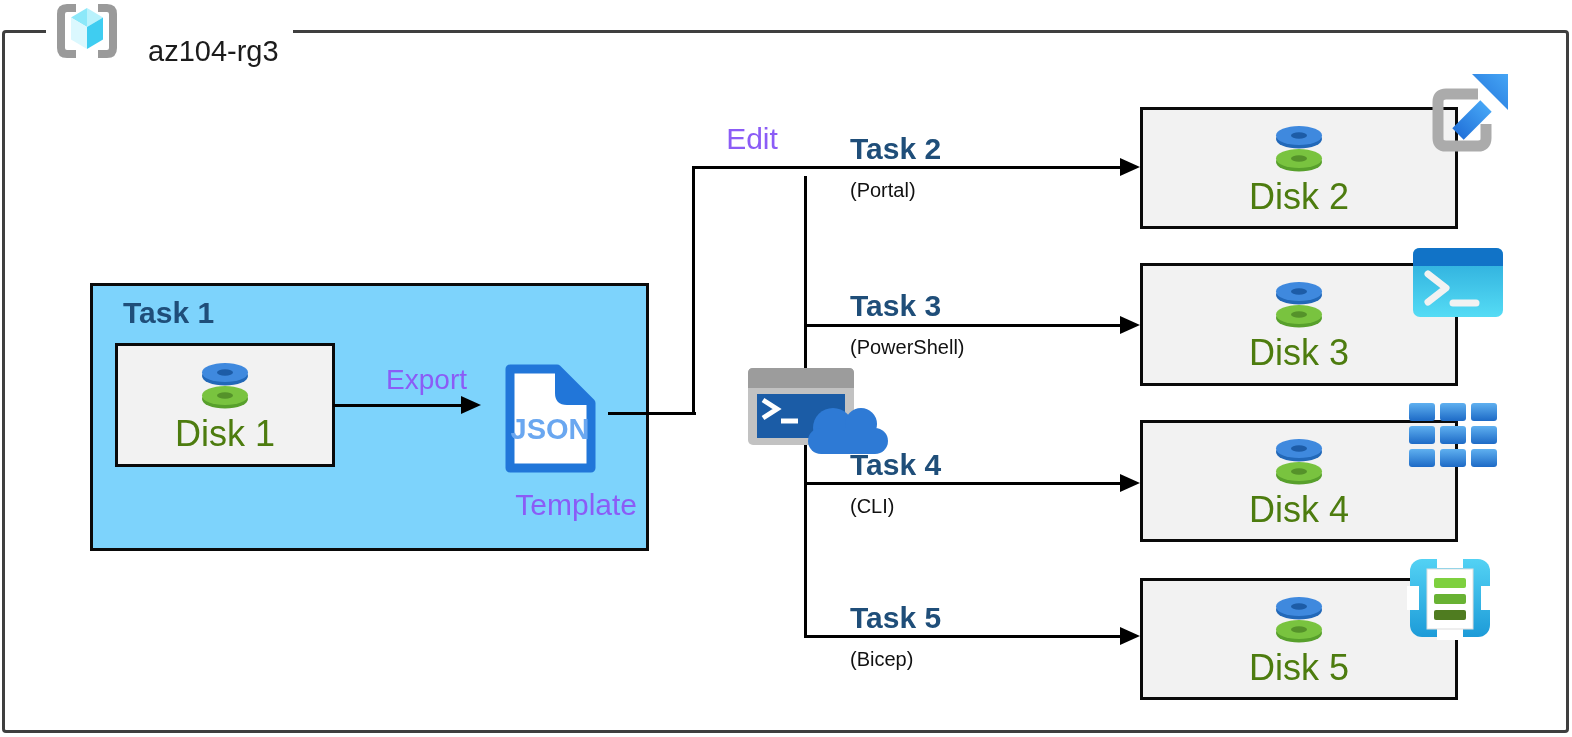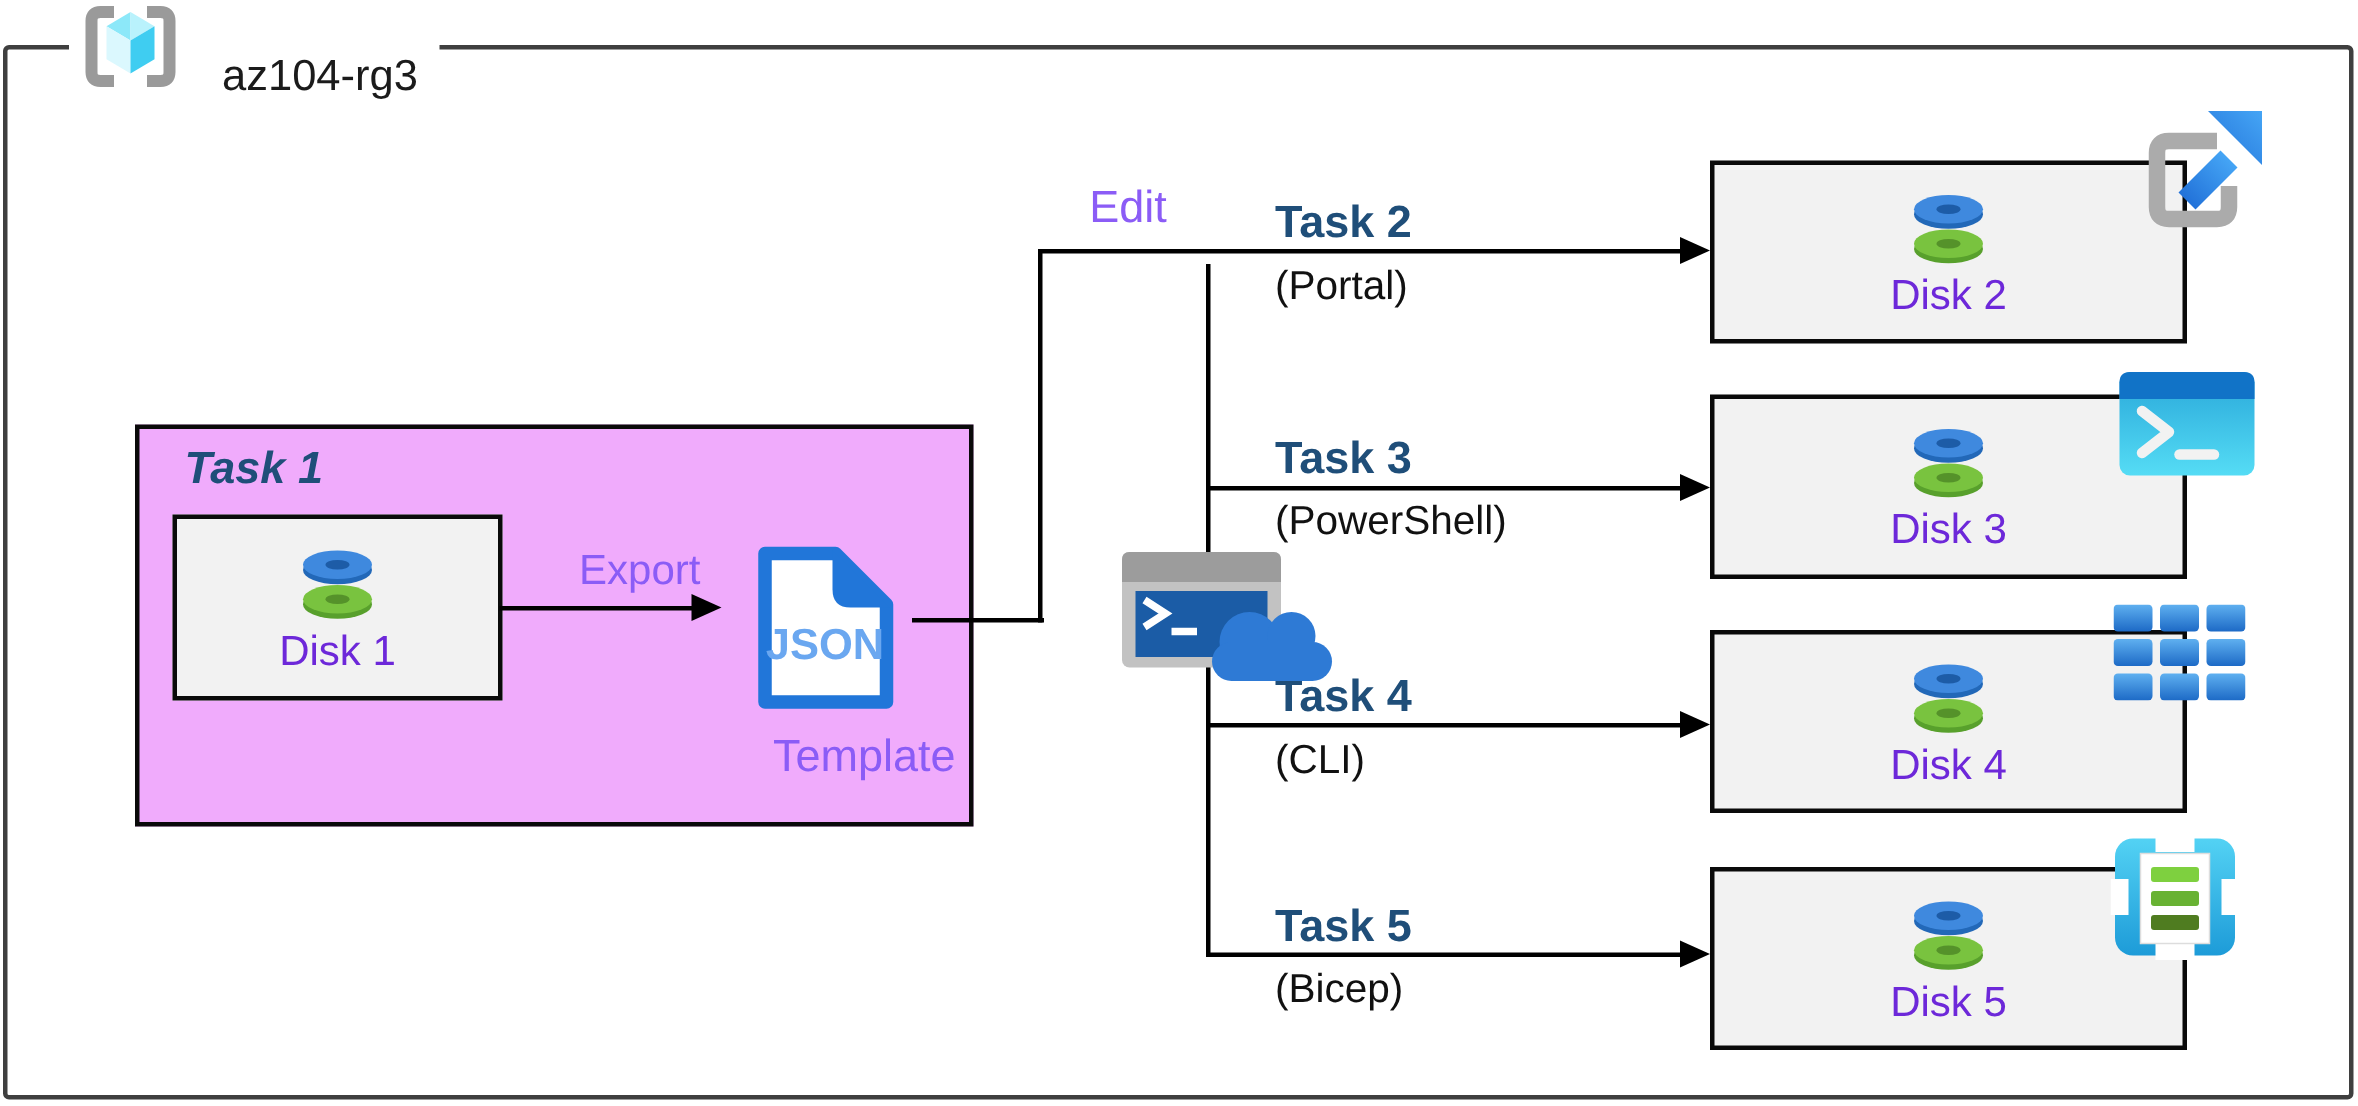--- a/index.html
+++ b/index.html
@@ -8,47 +8,47 @@
 
   
   .outer{position:absolute;left:2px;top:30px;width:1561px;height:697px;
          border:3px solid #3f3f3f;border-radius:4px;z-index:0;}
   .rg-header{position:absolute;left:46px;top:0;height:62px;display:flex;align-items:center;
              gap:26px;background:#fff;padding:0 14px 0 6px;z-index:6;}
   .rg-label{font-size:29px;color:#1b1b1b;margin-top:40px;}
 
   
   .task1-box{position:absolute;left:90px;top:283px;width:553px;height:262px;
-             background:#f0abfc;border:3px solid #0a0a0a;z-index:1;font-style:italic;}
+             background:#7dd3fc;border:3px solid #0a0a0a;z-index:1;}
   .task1-title{position:absolute;left:30px;top:10px;font-size:30px;font-weight:bold;color:#1f4e79;}
   .disk-box{position:absolute;background:#f2f2f2;border:3px solid #0a0a0a;
             display:flex;flex-direction:column;align-items:center;justify-content:center;
             gap:3px;z-index:2;box-sizing:border-box;}
   .d1{left:115px;top:343px;width:220px;height:124px;}
   .d2{left:1140px;top:107px;width:318px;height:122px;}
   .d3{left:1140px;top:263px;width:318px;height:123px;}
   .d4{left:1140px;top:420px;width:318px;height:122px;}
   .d5{left:1140px;top:578px;width:318px;height:122px;}
-  .disk-label{font-size:28px;color:#6d28d9;line-height:1;}
+  .disk-label{font-size:36px;color:#4d7c0f;line-height:1;}
 
   
   .ln{position:absolute;background:#000;z-index:2;}
   .ah{position:absolute;width:0;height:0;border-top:9px solid transparent;
       border-bottom:9px solid transparent;border-left:20px solid #000;z-index:2;}
 
   
   .lbl{position:absolute;color:#8b5cf6;z-index:3;}
   .lbl-export{left:345px;top:364px;width:122px;font-size:28px;text-align:right;}
   .lbl-template{left:471px;top:488px;width:166px;font-size:30px;text-align:right;}
   .lbl-edit{left:706px;top:122px;width:92px;font-size:30px;text-align:center;}
 
   
   .task-group{position:absolute;width:260px;text-align:left;z-index:3;}
   .task-title{font-size:30px;font-weight:bold;color:#1f4e79;line-height:36px;}
-  .task-method{font-size:27px;color:#111;line-height:36px;margin-top:5px;}
+  .task-method{font-size:20px;color:#111;line-height:36px;margin-top:5px;}
   .tg2{left:850px;top:131px;}
   .tg3{left:850px;top:288px;}
   .tg4{left:850px;top:447px;}
   .tg5{left:850px;top:600px;}
 
   
   .ico{position:absolute;z-index:5;}
   .ico-json{left:493px;top:360px;z-index:3;}
   .ico-portal{left:1416px;top:68px;}
   .ico-ps{left:1412px;top:247px;}

